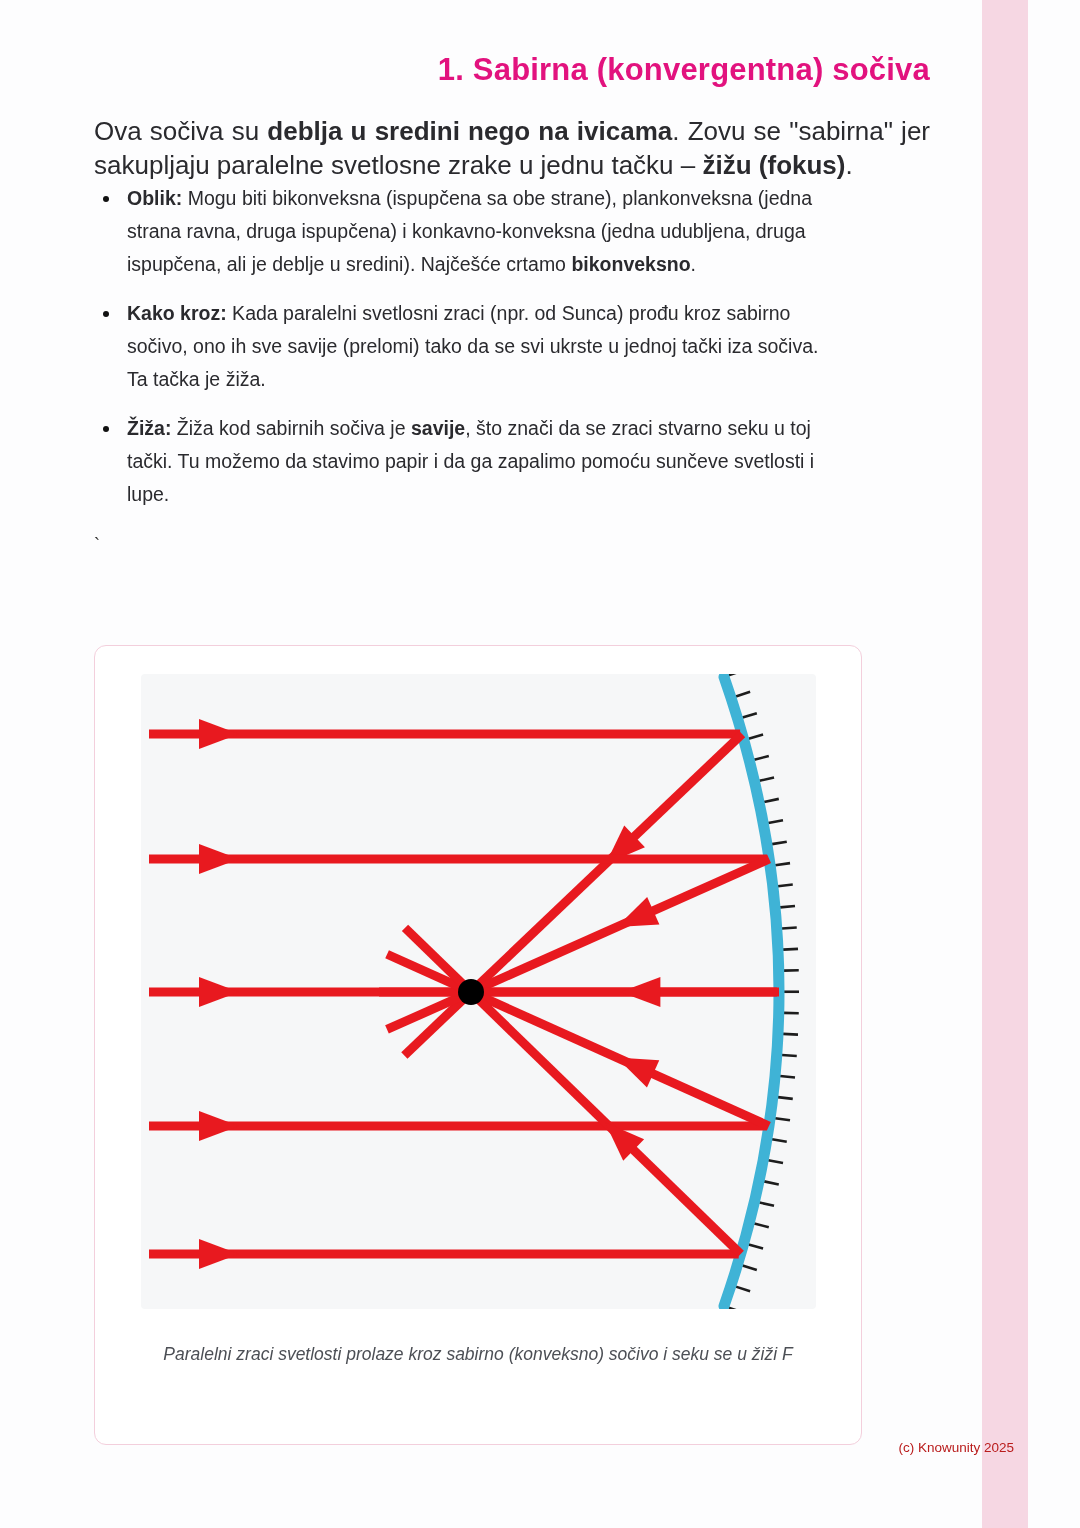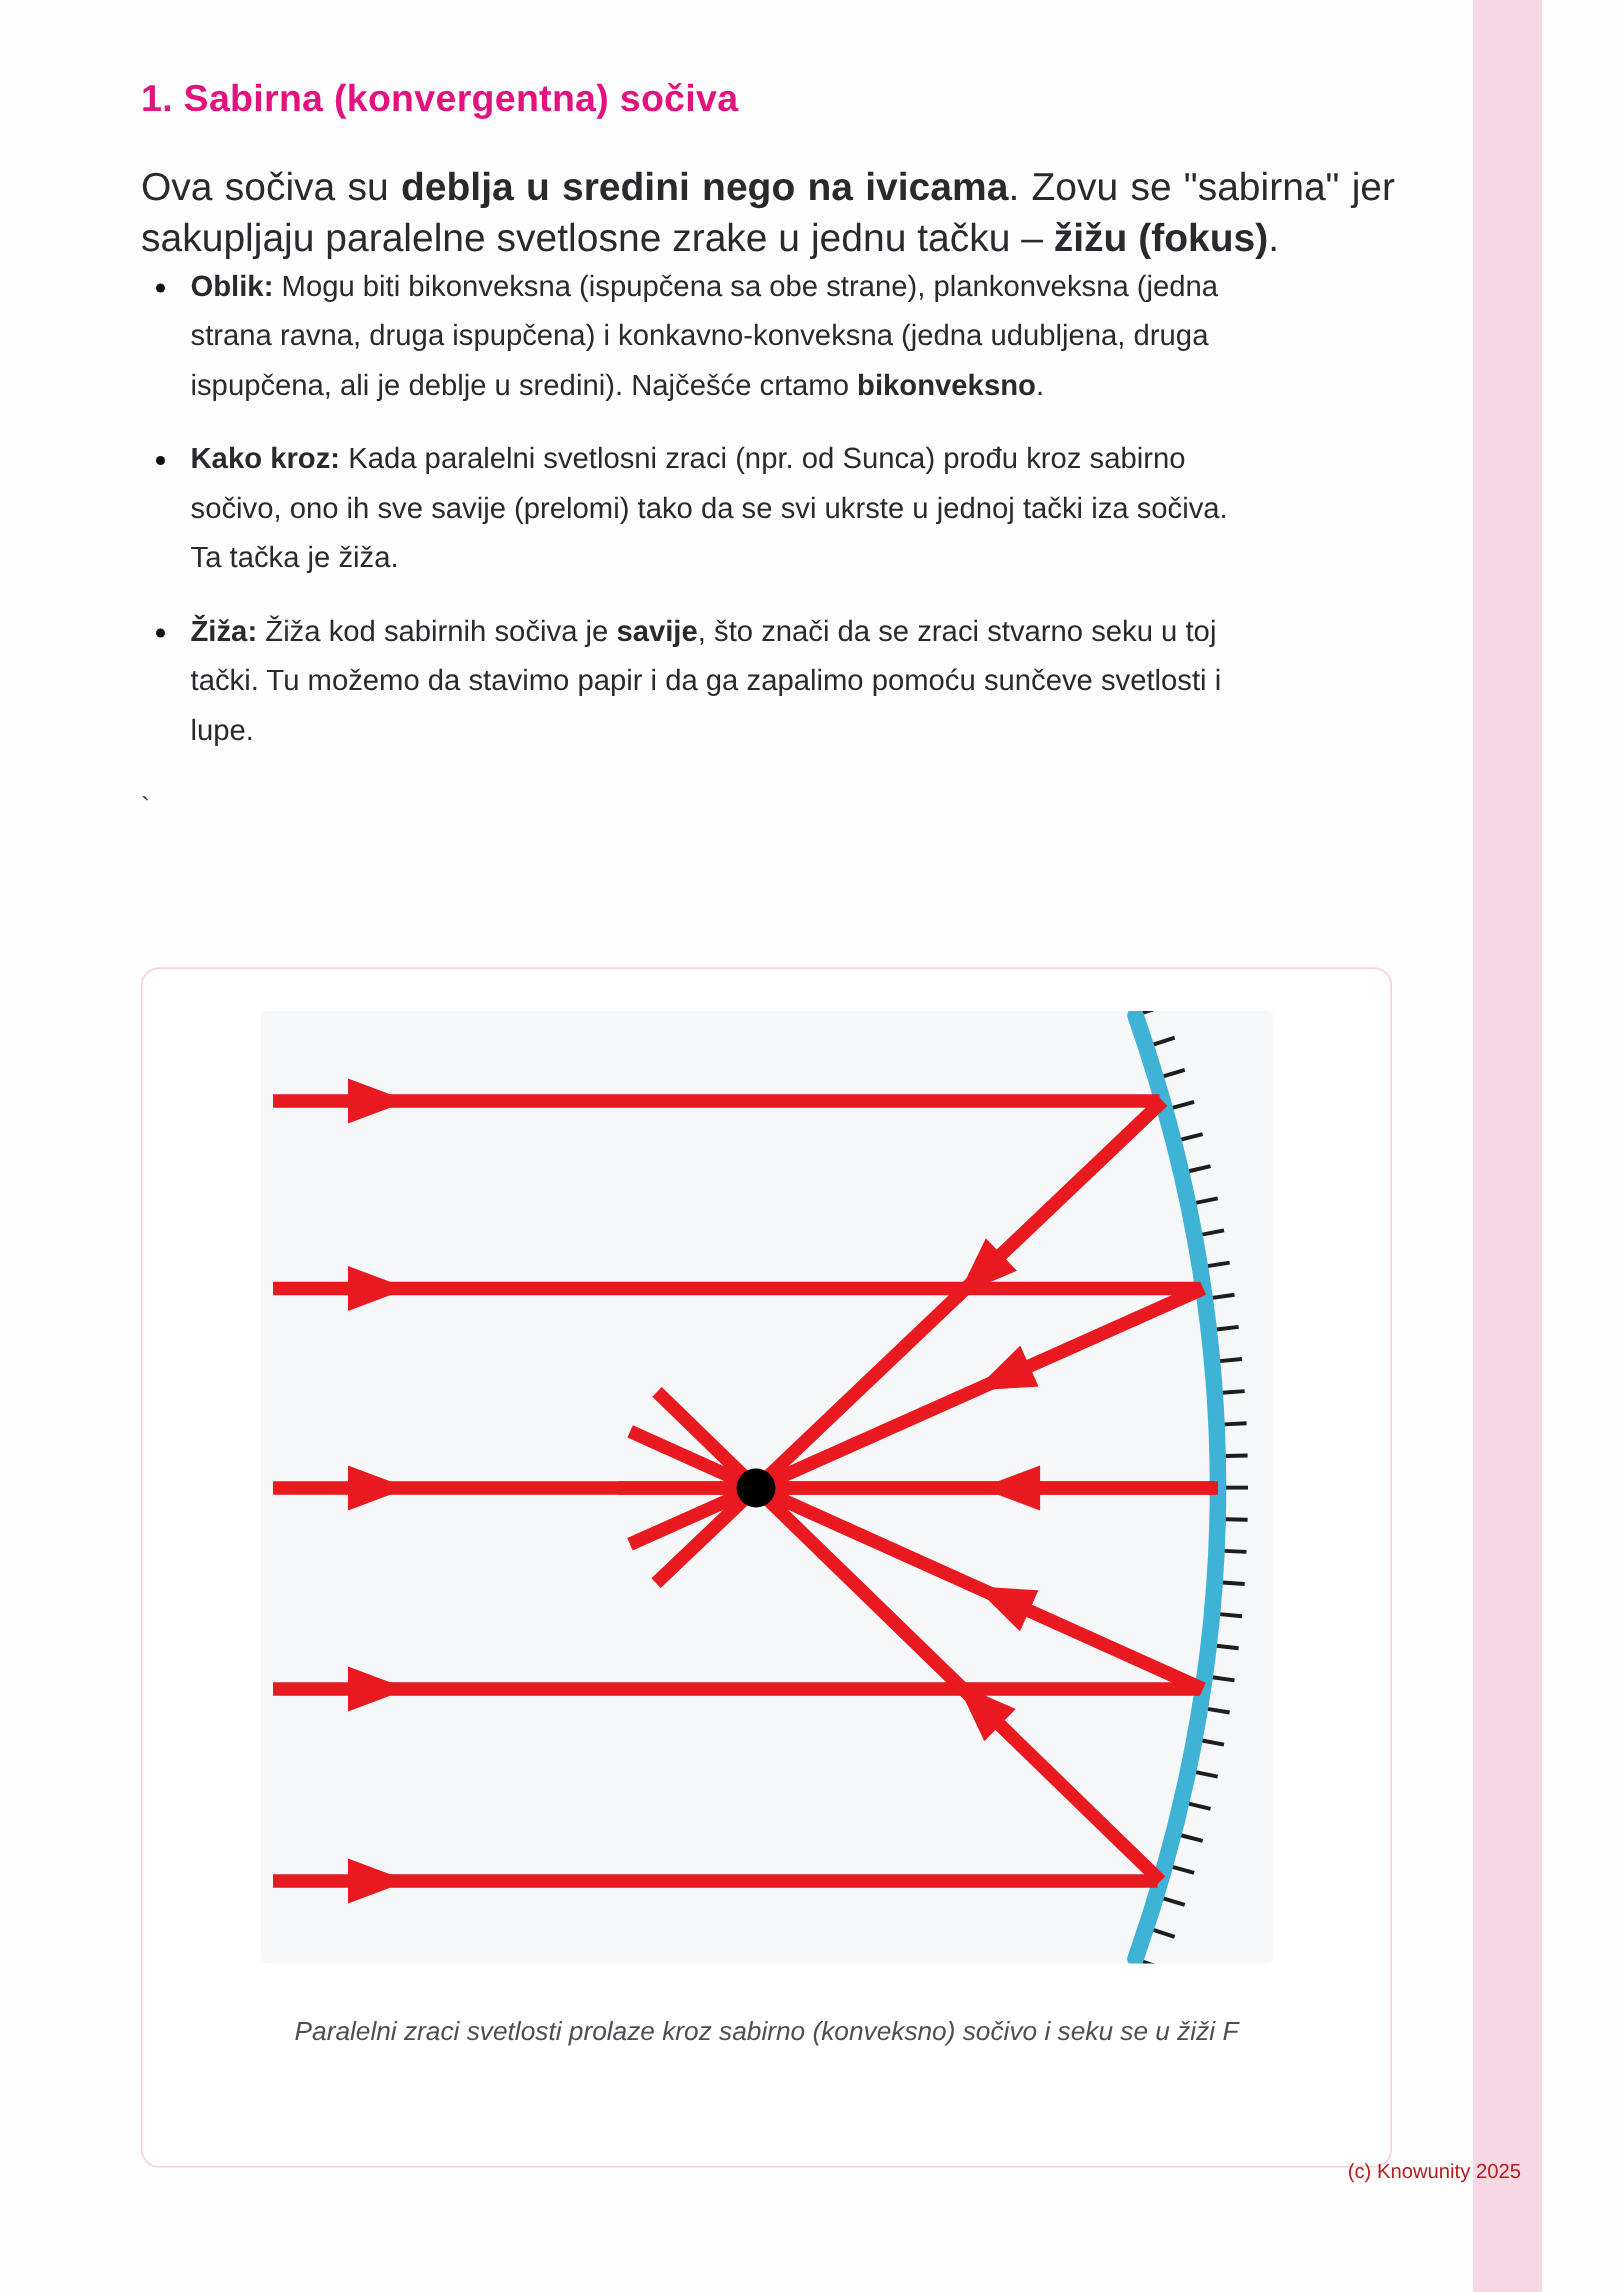--- a/index.html
+++ b/index.html
@@ -13,41 +13,42 @@
     font-family:"Liberation Sans", sans-serif;
     color:var(--text, #2a2a2e);
   }
   .stripe {
     position:absolute; left:982px; top:0; width:46px; height:100%;
     background:var(--stripe-pink, #f6d7e3);
   }
   .content { position:absolute; left:94px; top:0; width:836px; }
   h1.title {
     margin-top:52px;
-    font-size:25px; font-weight:700;
+    font-size:31px; font-weight:700;
     color:var(--accent-pink, #e2127e);
     letter-spacing:.2px;
+    text-align:right;
   }
   p.intro {
     margin-top:26px;
     font-size:26px; line-height:34px;
     text-align:justify;
     color:var(--text, #2a2a2e);
   }
   ul.points { padding-left:28px; width:730px; list-style:disc outside; }
   ul.points li {
     margin-bottom:16px; padding-left:5px;
     font-size:19.5px; line-height:33px;
     color:var(--text, #2a2a2e);
   }
   ul.points li::marker { color:#111; }
   .stray { margin-top:24px; font-size:18px; color:#333; }
   .figure-card {
     position:absolute; left:94px; top:645px;
-    width:834px; height:800px;
+    width:768px; height:800px;
     background:#ffffff;
     border:1.5px solid var(--card-border, #f3cfdc);
     border-radius:12px;
   }
   .diagram-wrap {
     margin:28px auto 0; width:675px; height:635px;
     background:#f6f7f8; border-radius:4px;
   }
   .diagram-wrap svg { display:block; }
   .caption {

